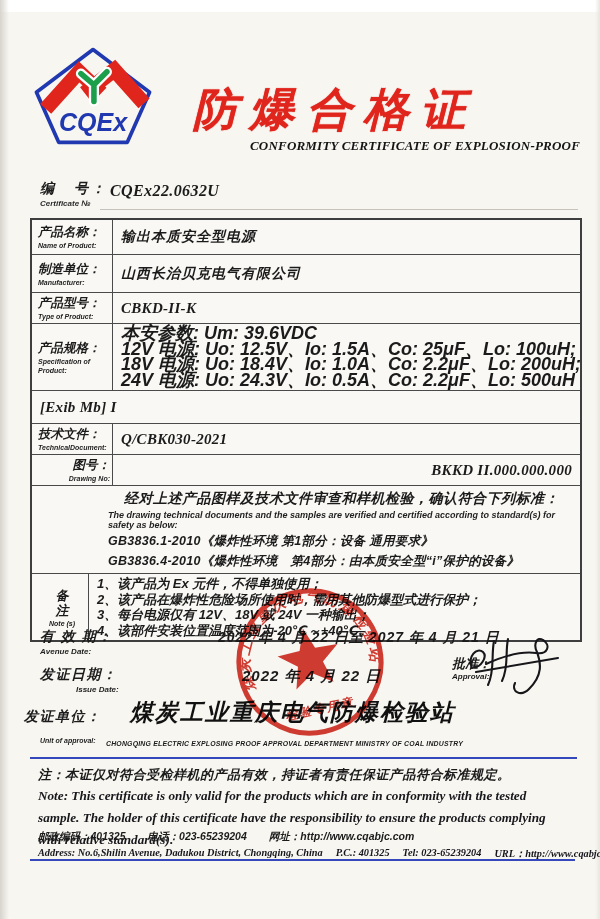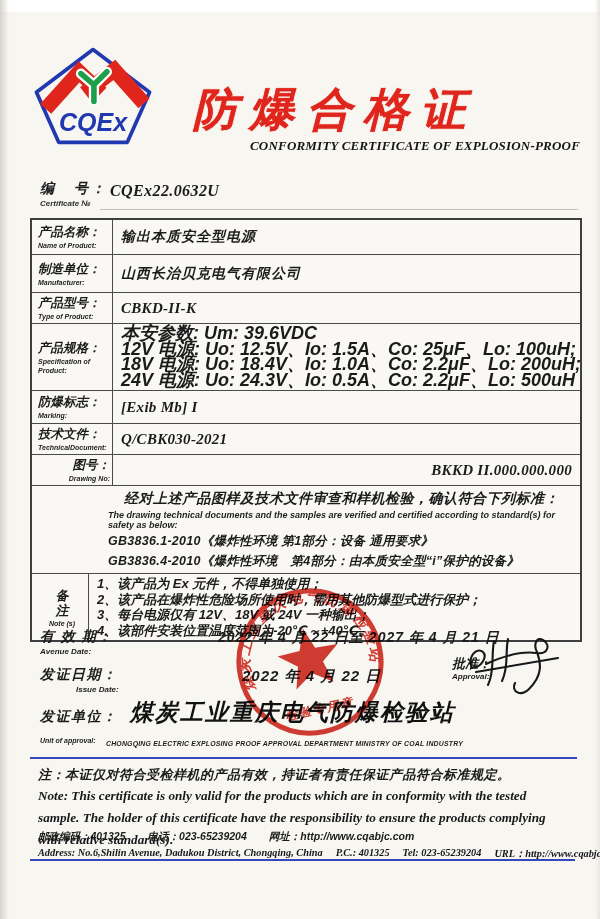--- a/index.html
+++ b/index.html
@@ -60,21 +60,21 @@
   
   .f-label-cn{font-size:14px;font-weight:bold;letter-spacing:1.5px;text-align:right;}
   .f-label-en{font-size:8px;font-weight:bold;color:#242424;}
   .valid-label{left:40px;top:628px;} .valid-label-en{left:40px;top:647px;}
   .valid-value{left:218px;top:629px;font-size:14px;font-weight:600;letter-spacing:1px;white-space:nowrap;}
   .issue-label{left:40px;top:666px;} .issue-label-en{left:40px;top:685px;padding-left:36px;}
   .issue-value{left:242px;top:667px;font-size:15px;font-weight:600;letter-spacing:1px;}
   .approval-label{left:452px;top:655px;font-size:13px;font-weight:bold;}
   .approval-label-en{left:452px;top:672px;font-size:8px;font-weight:bold;}
   .signature{left:464px;top:626px;width:100px;height:82px;}
-  .unit-label{left:40px;top:708px;} .unit-label-en{left:40px;top:737px;font-size:7px;font-weight:bold;}
+  .unit-label{left:24px;top:708px;} .unit-label-en{left:40px;top:737px;font-size:7px;font-weight:bold;}
   .unit-value-cn{left:130px;top:697px;font-size:23px;font-weight:bold;letter-spacing:2px;color:#111;}
   .unit-value-en{left:106px;top:740px;width:474px;font-size:6.9px;font-weight:bold;letter-spacing:.2px;white-space:nowrap;}
   .stamp{left:230px;top:582px;width:160px;height:160px;opacity:.88;mix-blend-mode:multiply;}
 
   .blue-line{height:2px;background:#3448bb;}
   .line1{left:30px;top:757px;width:547px;}
   .line2{left:30px;top:859px;width:545px;}
 
   .disc-cn{left:38px;top:766px;font-size:13px;font-weight:600;letter-spacing:.5px;white-space:nowrap;}
   .disc-en{left:38px;top:785px;width:530px;font-family:"Liberation Serif","DejaVu Serif",serif;
@@ -143,24 +143,20 @@
         <span class="en">Specification of Product:</span>
       </div>
       <div class="tvalue">
         <span class="spec-line">本安参数: Um: 39.6VDC</span>
         <span class="spec-line">12V 电源: Uo: 12.5V、Io: 1.5A、Co: 25μF、Lo: 100uH;</span>
         <span class="spec-line">18V 电源: Uo: 18.4V、Io: 1.0A、Co: 2.2μF、Lo: 200uH;</span>
         <span class="spec-line">24V 电源: Uo: 24.3V、Io: 0.5A、Co: 2.2μF、Lo: 500uH</span>
       </div>
     </div>
     <div class="trow r-marking">
-      <div class="tlabel">
-        <span class="cn">防爆标志：</span>
-        <span class="en">Marking:</span>
-      </div>
       <div class="tvalue">
           <span class="val-serif">[Exib Mb] I</span>
         </div>
     </div>
     <div class="trow r-doc">
       <div class="tlabel">
         <span class="cn">技术文件：</span>
         <span class="en">TechnicalDocument:</span>
       </div>
       <div class="tvalue">

